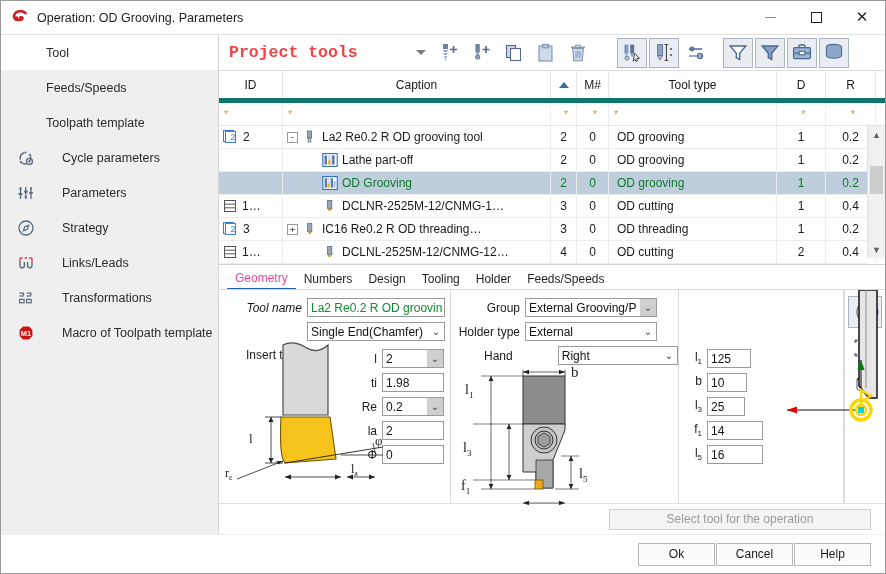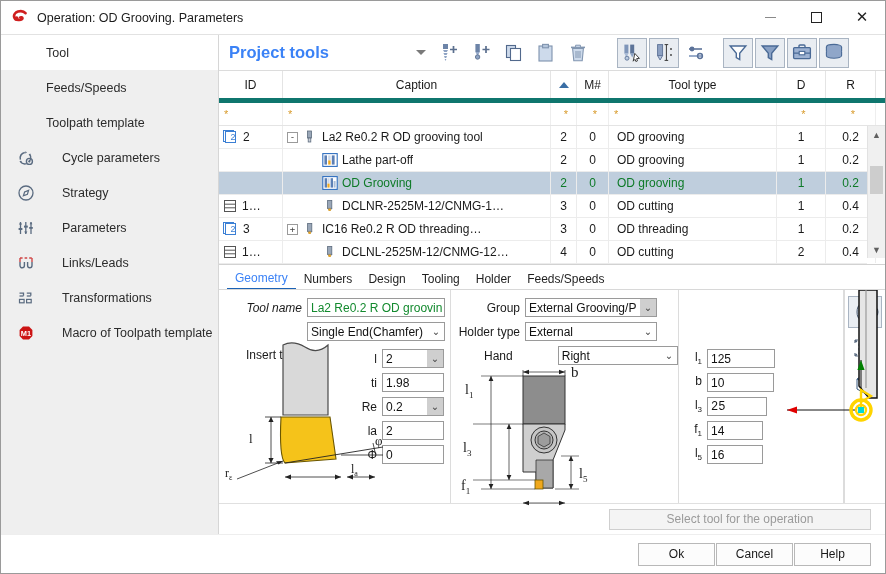--- a/index.html
+++ b/index.html
@@ -31,21 +31,21 @@
   .side-item.active{background:#ffffff;}
   .side-item .sicon{width:22px;flex:0 0 22px;display:flex;align-items:center;justify-content:center;margin-right:6px;margin-left:-4px;}
   .side-item .slabel{white-space:nowrap;margin-left:19px;}
   .side-item.noicon{padding-left:26px;}
 
   
   .right{flex:1 1 auto;display:flex;flex-direction:column;min-width:0;background:#fff;}
 
   
   .toolrow{height:35px;flex:0 0 35px;display:flex;align-items:center;border-bottom:1px solid #dcdcdc;background:#fff;}
-  .tool-title{font-size:16.5px;font-weight:bold;color:#3b82f6;padding-left:10px;font-family:Liberation Sans, sans-serif;}
+  .tool-title{font-size:16.5px;font-weight:bold;color:#ef4444;padding-left:10px;font-family:Liberation Mono, monospace;}
   .tool-title-wrap{width:215px;flex:0 0 215px;display:flex;align-items:center;justify-content:space-between;padding-right:8px;box-sizing:border-box;}
   .caret{width:0;height:0;border-left:5px solid transparent;border-right:5px solid transparent;border-top:5px solid #7a7a7a;}
   .tbtn{width:30px;height:30px;display:flex;align-items:center;justify-content:center;margin:0 1px;border:1px solid transparent;box-sizing:border-box;}
   .tbtn.framed{border:1px solid #a9b4c2;background:#e9edf2;}
   .tsep{width:10px;}
   .tsep-lg{width:22px;}
 
   
   .grid{flex:0 0 auto;display:flex;flex-direction:column;border-bottom:1px solid #d2d2d2;}
   .grow{display:flex;}
@@ -73,21 +73,21 @@
   .exp-pad{width:11px;flex:0 0 11px;}
   .ind{width:16px;flex:0 0 16px;}
   .ticon{width:16px;height:16px;flex:0 0 16px;}
   .scrollcol{width:17px;flex:0 0 17px;background:#f0f0f0;border-left:1px solid #e2e2e2;position:relative;}
   .sb-arrow{height:17px;display:flex;align-items:center;justify-content:center;font-size:9px;color:#606060;}
   .sb-thumb{position:absolute;left:2px;width:13px;background:#cdcdcd;}
 
   
   .tabrow{height:24px;flex:0 0 24px;display:flex;align-items:flex-end;padding-left:8px;border-bottom:1px solid #d8d8d8;background:#fff;}
   .tab{font-size:12px;color:#1f1f1f;padding:0 8px 3px 8px;cursor:default;}
-  .tab.active{color:#3b82f6;border-bottom:1.5px solid #1b62b5;}
+  .tab.active{color:#ec4899;border-bottom:1.5px solid #1b62b5;}
 
   
   .content{flex:1 1 auto;display:flex;min-height:0;background:#fff;}
   .panel{position:relative;box-sizing:border-box;}
   .panelA{width:232px;flex:0 0 232px;border-right:1px solid #dcdcdc;}
   .panelB{width:228px;flex:0 0 228px;border-right:1px solid #dcdcdc;}
   .panelC{flex:1 1 auto;border-right:1px solid #dcdcdc;}
   .viewcol{width:40px;flex:0 0 40px;background:#fff;border-left:1px solid #dcdcdc;padding-top:6px;}
   .vbtn{width:34px;height:32px;margin:0 auto 4px auto;display:flex;align-items:center;justify-content:center;border:1px solid transparent;box-sizing:border-box;}
   .vbtn.on{border:1px solid #a9b4c2;background:#eaeef3;}
@@ -160,47 +160,47 @@
             <path d="M8.4 2.2l1.6 1.3-1.9 1z" fill="#5a6b80"></path>
             <path d="M12.6 5.2a5.6 5.6 0 0 1-1 7.6" fill="none" stroke="#5a6b80" stroke-width="1.5"></path>
             <path d="M13.2 4.6l.2 2-1.9-.8z" fill="#5a6b80"></path>
             <path d="M9.6 14.6a5.6 5.6 0 0 1-6.4-2.6" fill="none" stroke="#5a6b80" stroke-width="1.5"></path>
             <path d="M2.6 12.4l1.9-.7-.3 2z" fill="#5a6b80"></path>
             <circle cx="12.4" cy="12.4" r="3" fill="none" stroke="#5a6b80" stroke-width="1.4"></circle>
             <circle cx="12.4" cy="12.4" r="1" fill="#5a6b80"></circle>
           </svg>
         </span>
         <span class="slabel">Cycle parameters</span>
-      </div>
-
-      <div class="side-item">
-        <span class="sicon">
-          <svg width="18" height="18" viewBox="0 0 18 18">
-            <circle cx="9" cy="9" r="7" fill="none" stroke="#5a6b80" stroke-width="1.3"></circle>
-            <path d="M11.6 6.4L7.6 8l-1.2 3.8 4-1.6z" fill="none" stroke="#5a6b80" stroke-width="1.2"></path>
-          </svg>
-        </span>
-        <span class="slabel">Strategy</span>
       </div>
 
       <div class="side-item">
         <span class="sicon">
           <svg width="18" height="18" viewBox="0 0 18 18">
             <line x1="3.5" y1="3" x2="3.5" y2="15" stroke="#5a6b80" stroke-width="1.3"></line>
             <line x1="8.8" y1="3" x2="8.8" y2="15" stroke="#5a6b80" stroke-width="1.3"></line>
             <line x1="14" y1="3" x2="14" y2="15" stroke="#5a6b80" stroke-width="1.3"></line>
             <path d="M3.5 3l-1.6 2.4h3.2z" fill="#5a6b80"></path>
             <path d="M8.8 15l1.6-2.4H7.2z" fill="#5a6b80"></path>
             <path d="M14 3l-1.4 2.2h2.8z" fill="#5a6b80"></path>
             <rect x="1.6" y="9" width="3.8" height="2" fill="#5a6b80"></rect>
             <rect x="7" y="6.6" width="3.8" height="2" fill="#5a6b80"></rect>
             <rect x="12.2" y="8" width="3.6" height="1.8" fill="#5a6b80"></rect>
           </svg>
         </span>
         <span class="slabel">Parameters</span>
+      </div>
+
+      <div class="side-item">
+        <span class="sicon">
+          <svg width="18" height="18" viewBox="0 0 18 18">
+            <circle cx="9" cy="9" r="7" fill="none" stroke="#5a6b80" stroke-width="1.3"></circle>
+            <path d="M11.6 6.4L7.6 8l-1.2 3.8 4-1.6z" fill="none" stroke="#5a6b80" stroke-width="1.2"></path>
+          </svg>
+        </span>
+        <span class="slabel">Strategy</span>
       </div>
 
       <div class="side-item">
         <span class="sicon">
           <svg width="18" height="18" viewBox="0 0 18 18">
             <path d="M3 4h12" stroke="#d04545" stroke-width="1.4" stroke-dasharray="2.6 2" fill="none"></path>
             <path d="M3 4v4" stroke="#d04545" stroke-width="1.4" fill="none"></path>
             <path d="M15 4v4" stroke="#d04545" stroke-width="1.4" fill="none"></path>
             <path d="M3 8v3.6a2.2 2.2 0 0 0 4.4 0V8M10.6 8v3.6a2.2 2.2 0 0 0 4.4 0V8" fill="none" stroke="#5a6b80" stroke-width="1.4"></path>
           </svg>
@@ -732,29 +732,29 @@
                 <path d="M114 143l-6-2.2v4.4z" fill="#222"></path>
             </svg>
           </div>
         </div>
 
         <div class="panel panelC">
 
           <div style="position:absolute;left:6px;top:58px;">
             <div class="frow">
               <div class="flabel" style="width:22px;"><span>l</span><span class="sub">1</span></div>
-              <div class="fin" style="width:68px;">125</div>
+              <div class="fin" style="width:44px;">125</div>
             </div>
             <div class="frow">
               <div class="flabel" style="width:22px;"><span>b</span><span class="sub"></span></div>
-              <div class="fin" style="width:67px;">10</div>
+              <div class="fin" style="width:40px;">10</div>
             </div>
             <div class="frow">
               <div class="flabel" style="width:22px;"><span>l</span><span class="sub">3</span></div>
-              <div class="fin" style="width:60px;font-family:Liberation Mono, monospace;">25</div>
+              <div class="fin" style="width:38px;">25</div>
             </div>
             <div class="frow">
               <div class="flabel" style="width:22px;"><span>f</span><span class="sub">1</span></div>
               <div class="fin" style="width:56px;">14</div>
             </div>
             <div class="frow">
               <div class="flabel" style="width:22px;"><span>l</span><span class="sub">5</span></div>
               <div class="fin" style="width:56px;">16</div>
             </div>
           </div>

